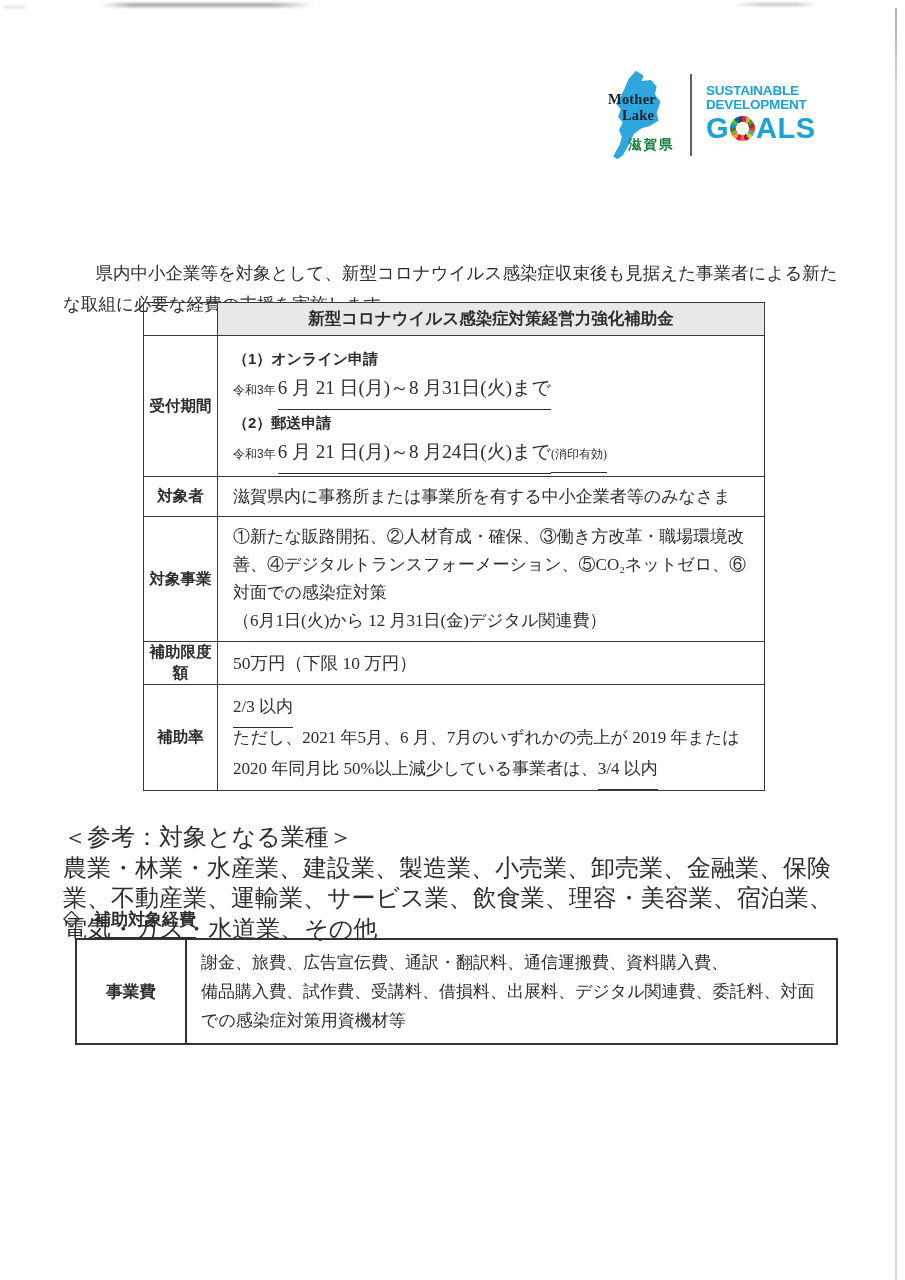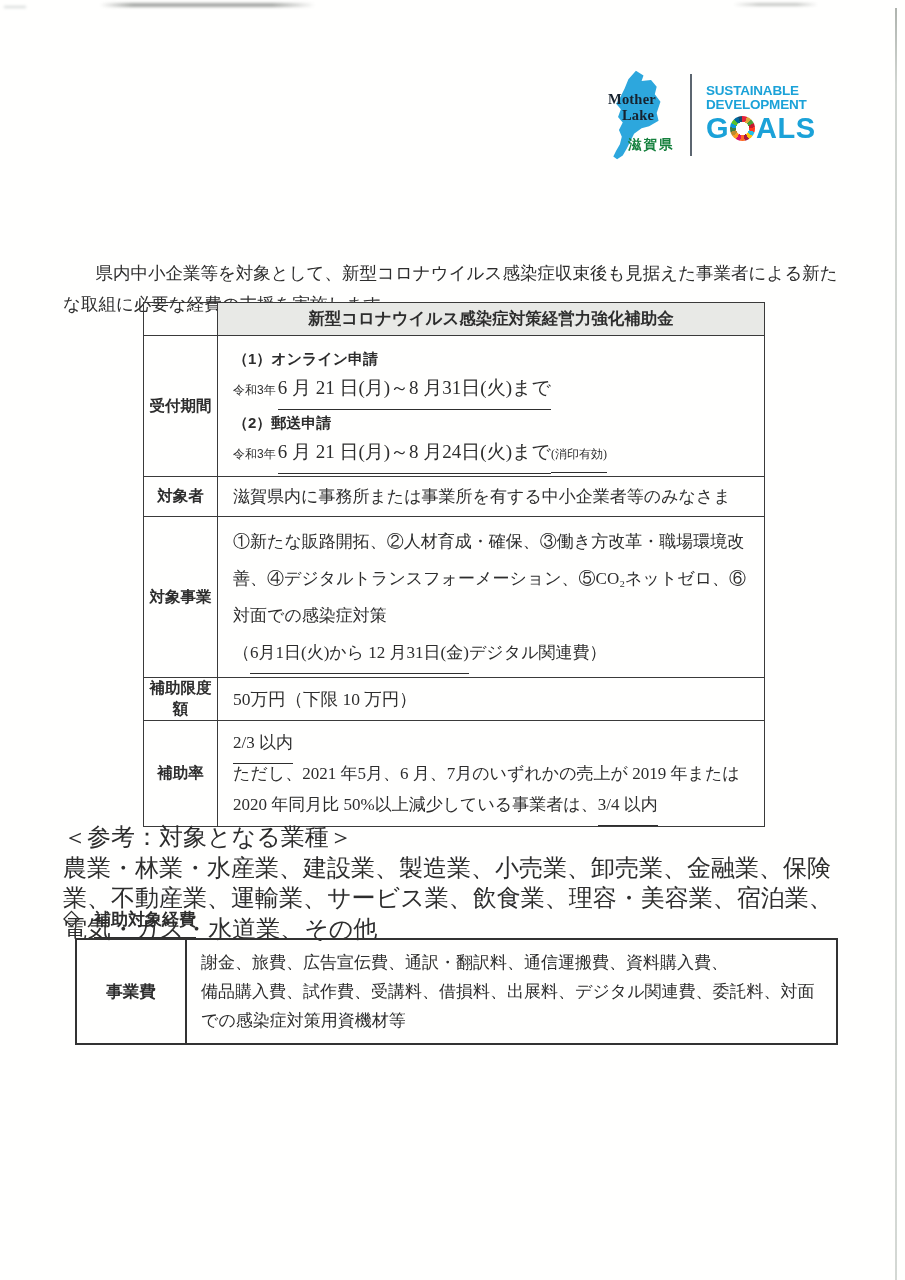--- a/index.html
+++ b/index.html
@@ -45,21 +45,21 @@
   .main-table .lbl{width:74px;text-align:center;font-weight:bold;font-size:15.5px;
     padding:0 1px;}
   .main-table .hdr{background:#e8e9e6;text-align:center;font-weight:bold;font-size:16.5px;}
   .cellpad{padding:6px 10px 6px 15px;}
   .u{border-bottom:1.2px solid #2e2e2e;padding-bottom:11px;}
   .app-title{font-size:15px;font-weight:bold;line-height:27px;margin-top:3px;}
   .date-line{font-size:19px;line-height:32px;font-family:"Liberation Serif",serif;}
   .era{font-size:12px;font-family:"Liberation Sans",sans-serif;margin-right:2px;}
   .note-small{font-size:12px;}
   .target-text{font-size:17px;}
-  .biz-line{font-size:17px;line-height:37px;font-family:"Liberation Serif",serif;}
+  .biz-line{font-size:17px;line-height:28px;font-family:"Liberation Serif",serif;}
   .limit-text{font-size:17.5px;font-family:"Liberation Serif",serif;}
   .rate-line{font-size:17px;line-height:31px;font-family:"Liberation Serif",serif;}
   
   .notice-box{position:absolute;left:87px;top:753px;width:736px;height:38px;
     border:1.6px solid #333;box-sizing:border-box;display:flex;align-items:center;
     justify-content:center;font-size:18px;font-weight:bold;letter-spacing:.2px;}
   
   .reference{position:absolute;left:63px;top:822px;width:782px;font-size:24px;
     line-height:30.5px;}
   .ref-heading{margin:0 0 1px 0;}

